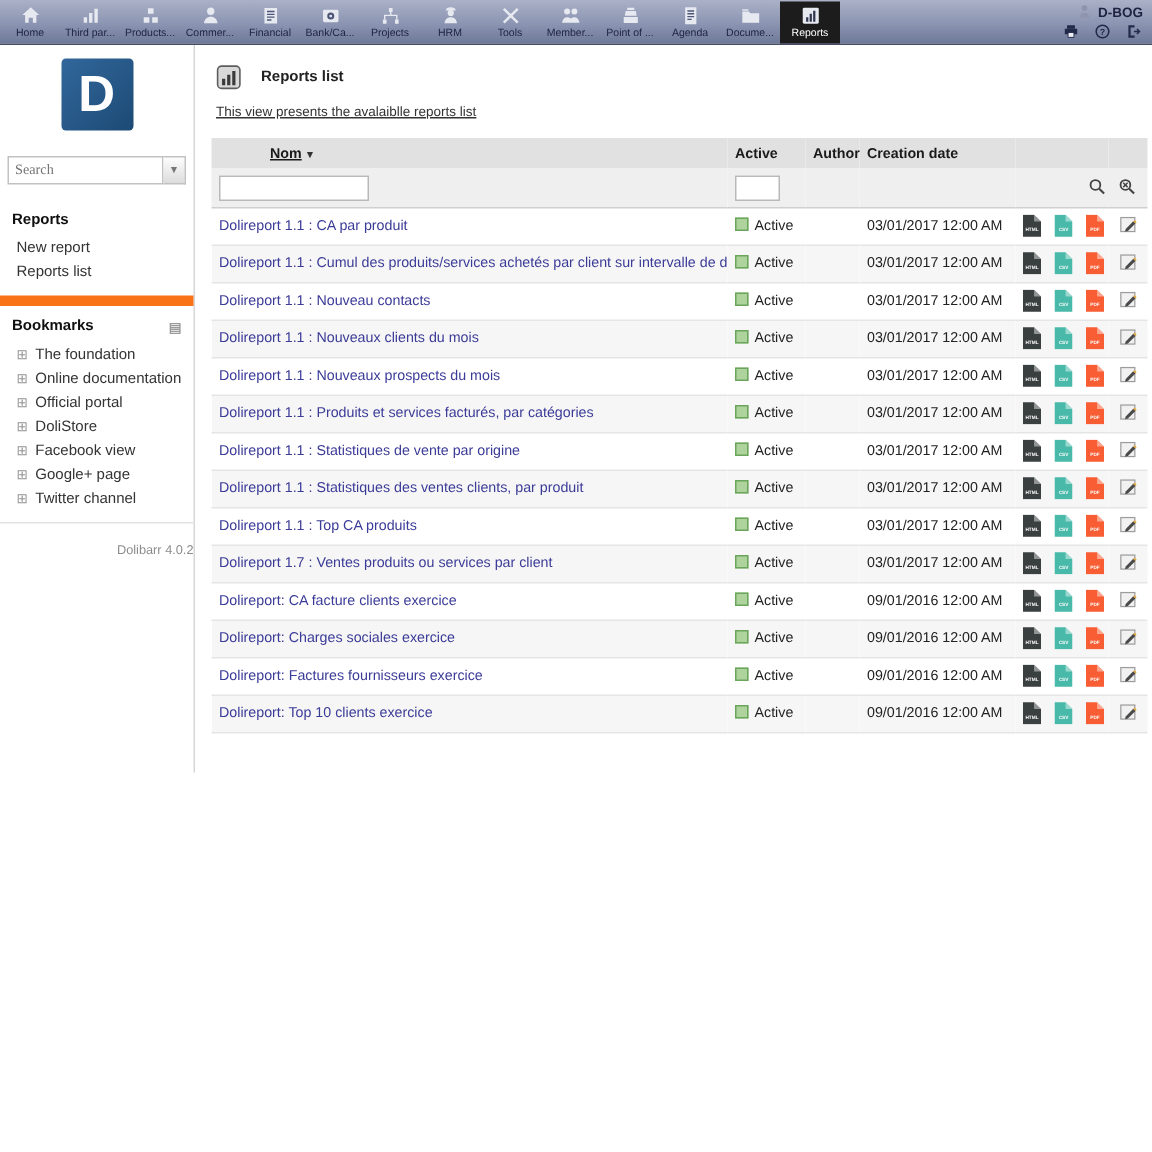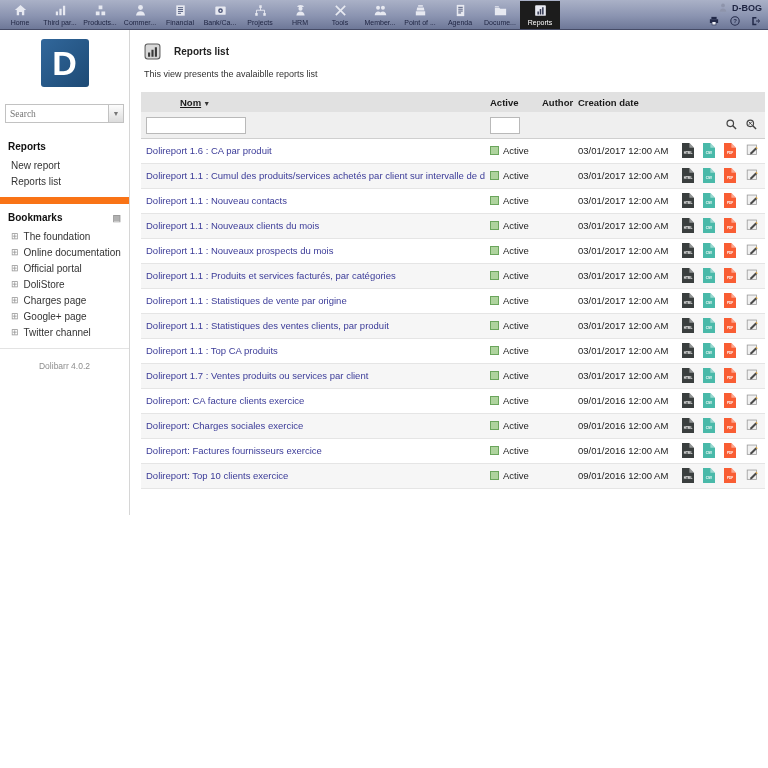--- a/index.html
+++ b/index.html
@@ -64,28 +64,28 @@
   .side-sec { border-top:7px solid #f97316; margin:0 0 0 0; padding:8px 8px 8px 8px; }
   .side-sec.first { border-top:none; }
   .side-head {
     font-size:10px; font-weight:bold; color:#101010; margin-bottom:5px;
     display:flex; align-items:center; justify-content:space-between;
   }
   .side-head .edit-ic { color:#9a9a9a; font-size:9px; cursor:pointer; }
   .side-item { font-size:10px; color:#333; padding:2.5px 0 2.5px 3px; cursor:pointer; white-space:nowrap; }
   .bm-item { display:flex; align-items:center; gap:5px; }
   .bm-item .bm-ic { color:#939393; font-size:9px; line-height:9px; }
-  .version { border-top:1px solid #e3e3e3; text-align:center; font-size:8.5px; color:#8d8d8d; padding:12px 0; }
+  .version { border-top:1px solid #e3e3e3; text-align:right; font-size:8.5px; color:#8d8d8d; padding:12px 0; }
 
   
   .main { flex:1; padding:10px 8px 0 11px; min-width:0; }
   .title-row { display:flex; align-items:center; gap:13px; padding:3px 0 9px 3px; }
   .title-row svg { width:17px; height:17px; }
   .page-title { font-size:10px; font-weight:bold; color:#222; }
-  .page-desc { font-size:9px; color:#333; margin:0 0 13px 3px; }
+  .page-desc { font-size:9px; color:#333; margin:0 0 13px 3px;text-decoration:underline; }
 
   table.list { width:100%; border-collapse:collapse; table-layout:fixed; }
   table.list th {
     background:#e1e1e1; height:20px; text-align:left; font-size:9.5px;
     padding:0 5px; color:#1a1a1a; font-weight:bold; white-space:nowrap;
   }
   th .sort-link { color:#1a1a1a; text-decoration:underline; cursor:pointer;padding-left:34px; }
   th .sort-arrow { font-size:7px; color:#333; margin-left:2px; }
   tr.filter-row td {
     background:#efefef; height:26px; padding:3px 5px; border-bottom:1px solid #cfcfcf;
@@ -319,21 +319,21 @@
           <div class="side-item bm-item">
             <span class="bm-ic">⊞</span>
             <span>Official portal</span>
           </div>
           <div class="side-item bm-item">
             <span class="bm-ic">⊞</span>
             <span>DoliStore</span>
           </div>
           <div class="side-item bm-item">
             <span class="bm-ic">⊞</span>
-            <span>Charges page</span>
+            <span>Facebook view</span>
           </div>
           <div class="side-item bm-item">
             <span class="bm-ic">⊞</span>
             <span>Google+ page</span>
           </div>
           <div class="side-item bm-item">
             <span class="bm-ic">⊞</span>
             <span>Twitter channel</span>
           </div>
         </div>
@@ -389,21 +389,21 @@
                     <path d="M9.6 9.6l4 4" stroke="#444" stroke-width="1.7"></path>
                     <path d="M4.7 4.7l3.6 3.6M8.3 4.7L4.7 8.3" stroke="#444" stroke-width="1.2"></path>
                   </svg>
               </span>
             </div>
           </td>
         </tr>
       </thead>
       <tbody id="report-rows">
           <tr>
-            <td><a class="report-link">Dolireport 1.6 : CA par produit</a></td>
+            <td><a class="report-link">Dolireport 1.1 : CA par produit</a></td>
             <td><span class="status-box"></span><span>Active</span></td>
             <td></td>
             <td>03/01/2017 12:00 AM</td>
             <td>
               <div class="fmt-cell">
                 <span>
                   <svg viewBox="0 0 13 16">
                     <path d="M0 0h8l5 5v11H0z" fill="#3a3f3f"></path>
                     <path d="M8 0l5 5H8z" fill="rgba(255,255,255,.45)"></path>
                     <text x="6.5" y="12" font-size="3.4" text-anchor="middle" fill="#fff" font-weight="bold" font-family="Liberation Sans">HTML</text>

